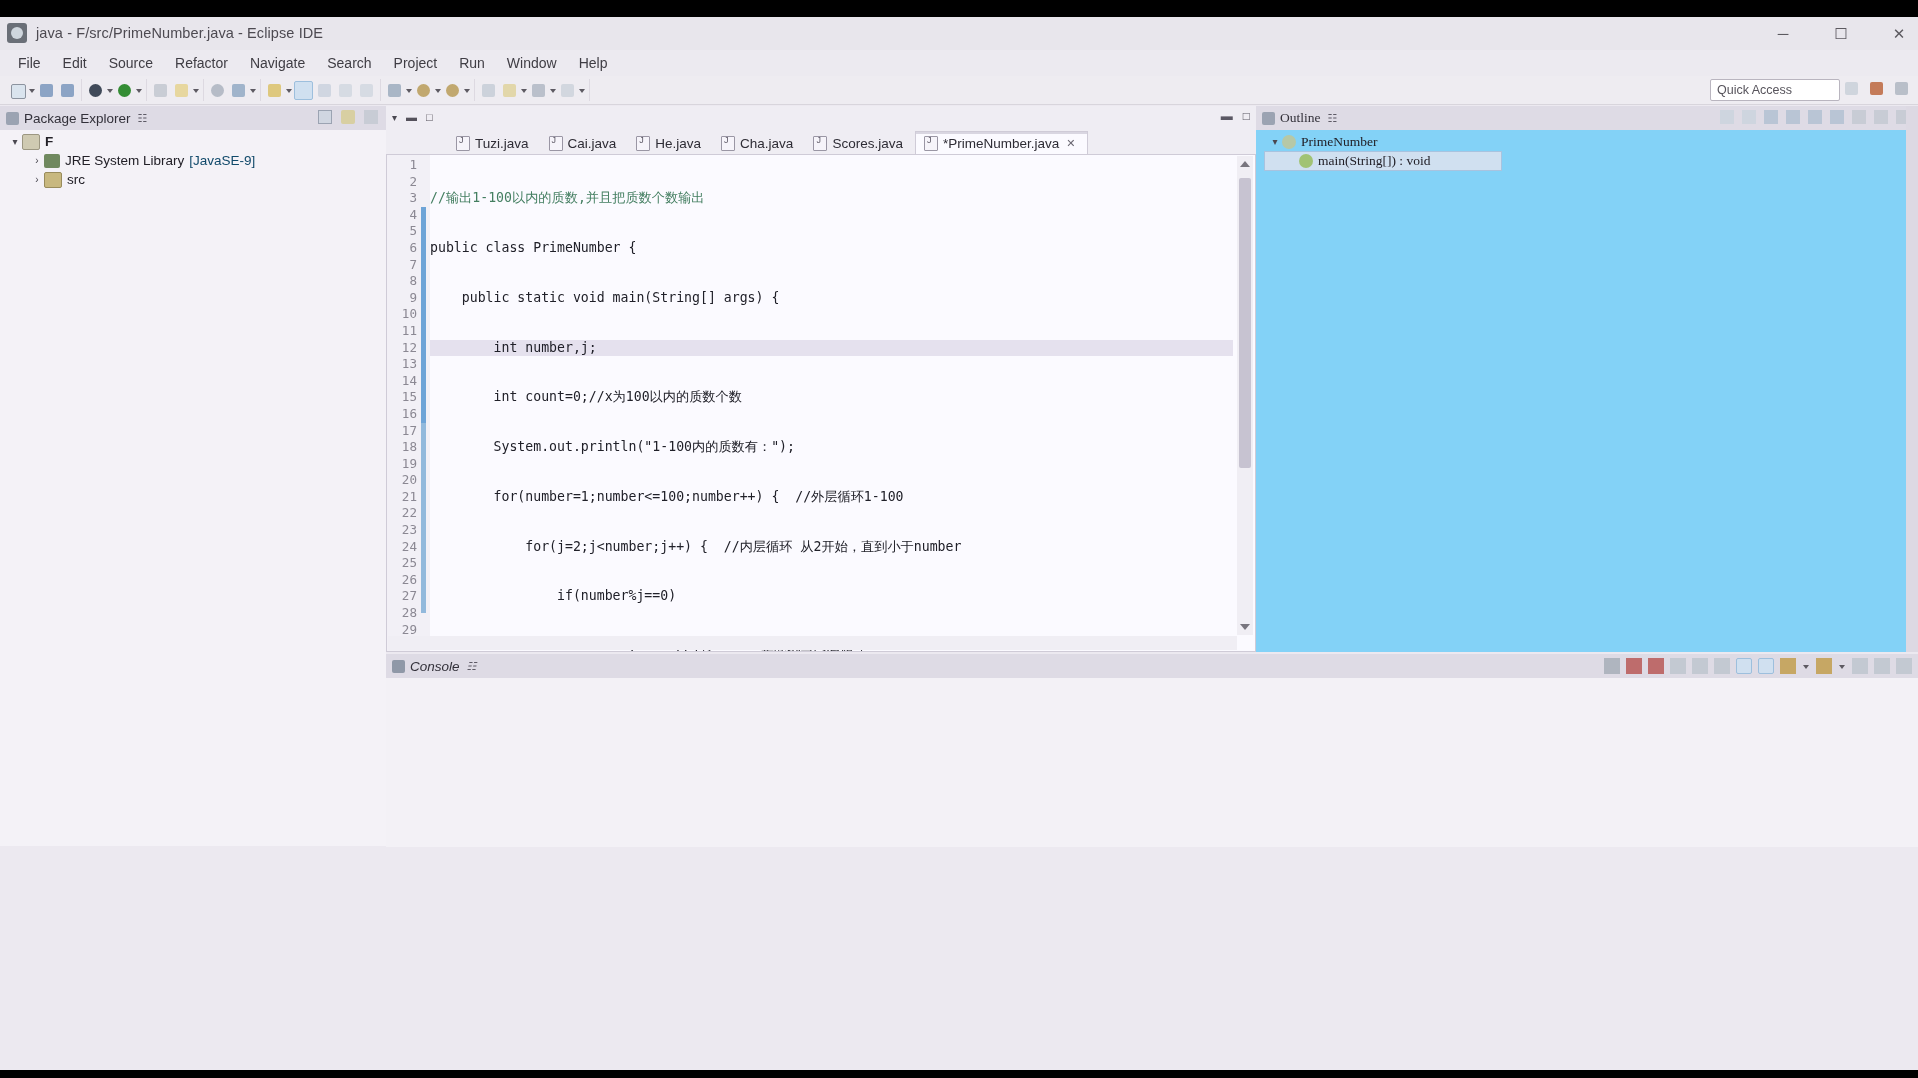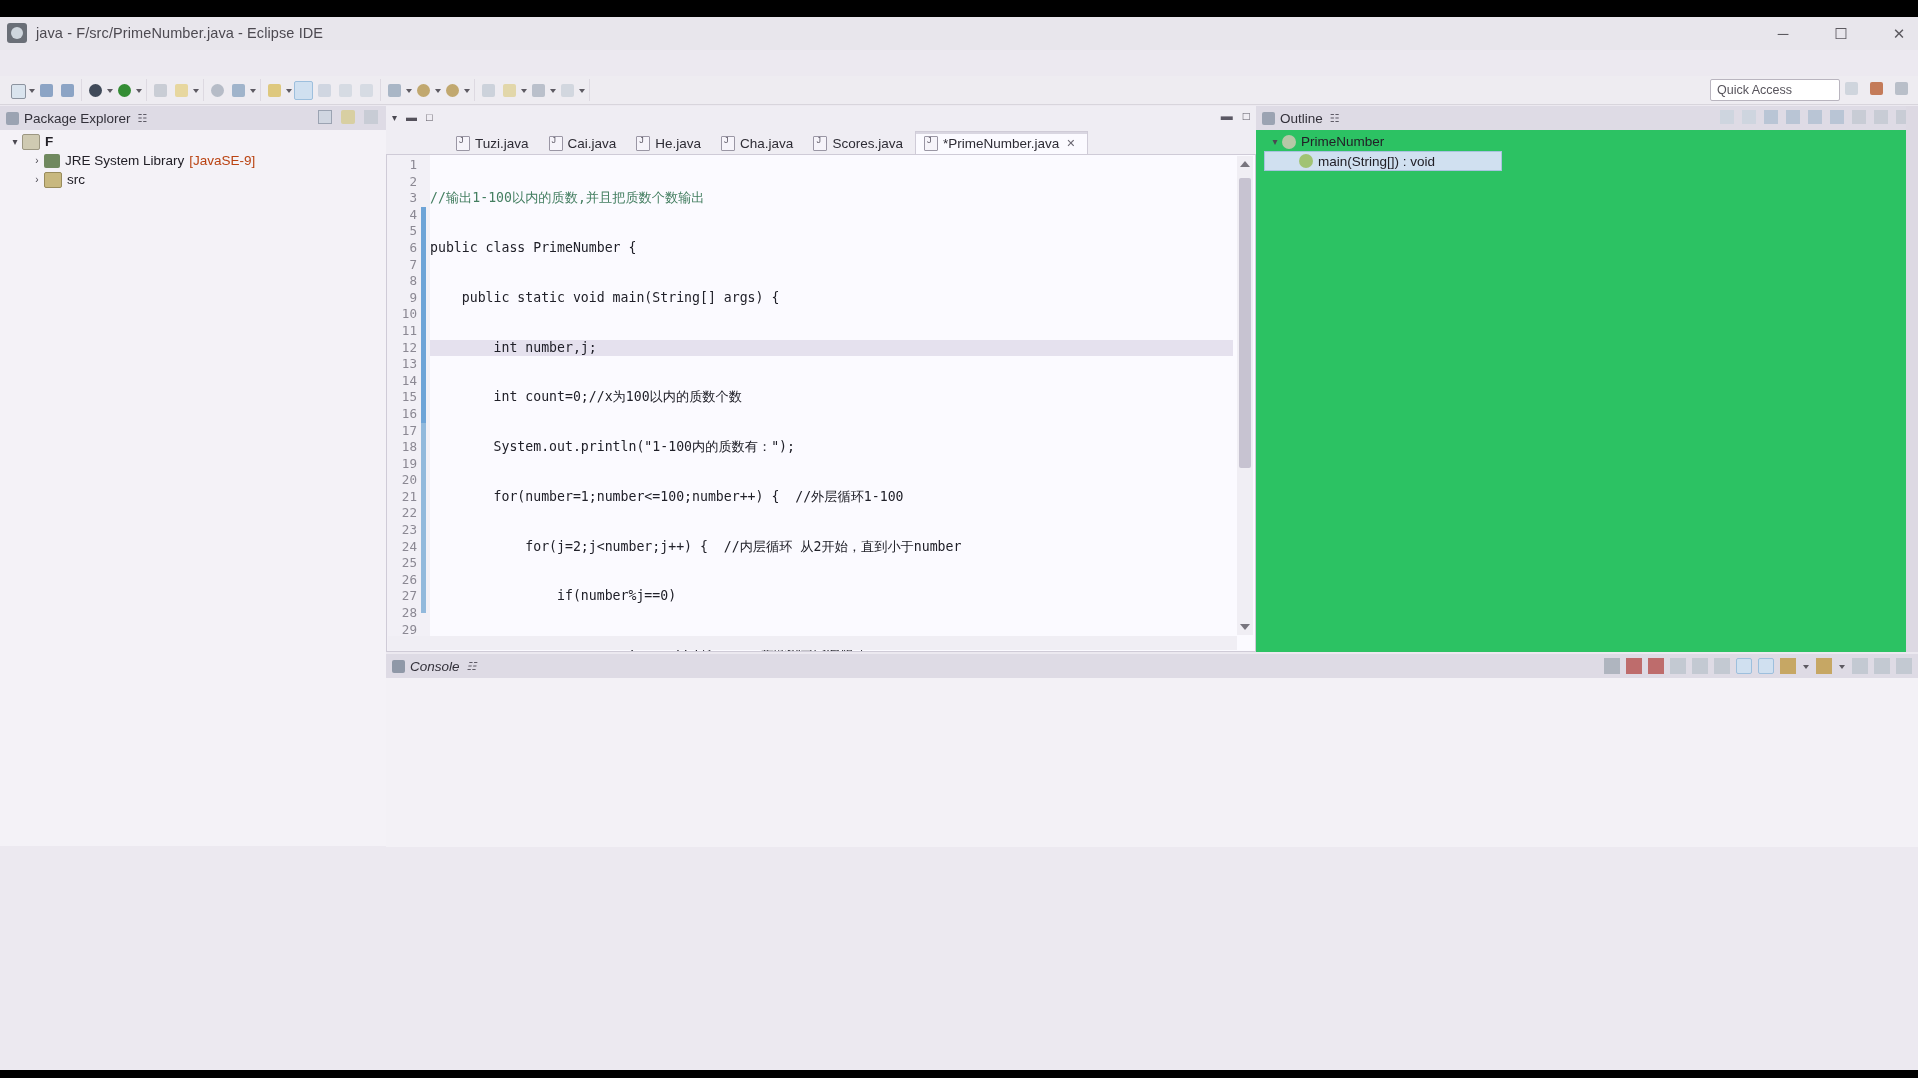--- a/index.html
+++ b/index.html
@@ -47,21 +47,21 @@
   .view-icon{width:13px;height:13px;margin:0 5px 0 6px;position:relative;flex:none;}
 
   .pkgexp{position:absolute;left:0;top:89px;width:386px;height:740px;background:#f4f2f7;}
   .pkg-head{left:0;top:0;width:386px;}
   .pkg-tools{position:absolute;right:8px;top:4px;display:flex;gap:9px;}
   .ptool{width:14px;height:14px;position:relative;}
   .tree{position:absolute;left:0;top:26px;width:386px;font-size:13.5px;color:#222028;}
   .trow{display:flex;align-items:center;height:19px;padding-left:8px;white-space:nowrap;}
   .arrow{width:14px;text-align:center;color:#4a4852;font-size:10px;flex:none;}
   .ticon{width:16px;height:14px;margin-right:5px;position:relative;flex:none;}
-  .dim{color:#c2410c;margin-left:5px;}
+  .dim{color:#0c4a6e;margin-left:5px;}
 
   
   .editor{position:absolute;left:386px;top:89px;width:870px;height:546px;background:#efedf3;}
   .tabbar{position:absolute;left:0;top:24px;width:870px;height:24px;display:flex;
           align-items:flex-end;}
   .etab{height:22px;display:flex;align-items:center;padding:0 12px 0 8px;font-size:13.5px;
         color:#2e2c36;white-space:nowrap;position:relative;}
   .etab.active{background:#fbfaff;border:1px solid #cfcbd8;border-bottom:none;
         box-shadow:inset 0 2px 0 #d9d6e2;}
   .jicon{width:12px;height:13px;margin-right:5px;position:relative;flex:none;
@@ -86,21 +86,21 @@
   .cl.hl{background:#e5e1ef;}
   .vscroll{position:absolute;right:2px;top:1px;width:16px;bottom:16px;background:#f0eef4;}
   .vthumb{position:absolute;left:2px;top:22px;width:12px;height:290px;background:#c7c3d2;border-radius:2px;}
   .vtop,.vbot{position:absolute;left:3px;width:0;height:0;border-left:5px solid transparent;
       border-right:5px solid transparent;}
   .vtop{top:5px;border-bottom:6px solid #78757f;}
   .vbot{bottom:5px;border-top:6px solid #78757f;}
   .hscroll{position:absolute;left:1px;right:18px;bottom:1px;height:14px;background:#f0eef4;}
 
   
-  .outline{position:absolute;left:1256px;top:89px;width:662px;height:546px;background:#22c55e;}
+  .outline{position:absolute;left:1256px;top:89px;width:662px;height:546px;background:#7dd3fc;font-family:Liberation Serif, serif;}
   .out-head{left:0;top:0;width:662px;}
   .out-tools{position:absolute;right:8px;top:4px;display:flex;gap:8px;}
   .out-tree{position:absolute;left:0;top:26px;width:662px;font-size:13.5px;color:#222028;}
   .out-sel{background:#cfe0f2;border:1px solid #a6c3e2;box-sizing:border-box;}
 
   
   .console{position:absolute;left:386px;top:637px;width:1532px;height:193px;background:#f3f1f6;font-style:italic;}
   .con-head{left:0;top:0;width:1532px;}
   .con-tools{position:absolute;right:6px;top:2px;display:flex;align-items:center;gap:6px;height:20px;}
   .ctool{width:16px;height:16px;position:relative;}
@@ -132,20 +132,32 @@
     <div class="titlebar">
       <div class="tb-icon"></div>
       <div class="tb-title">java - F/src/PrimeNumber.java - Eclipse IDE</div>
       <div class="tb-btns">
         <div class="tb-btn">─</div>
         <div class="tb-btn">☐</div>
         <div class="tb-btn">✕</div>
       </div>
     </div>
 
+    <div class="menubar">
+      <div class="menu-item">File</div>
+      <div class="menu-item">Edit</div>
+      <div class="menu-item">Source</div>
+      <div class="menu-item">Refactor</div>
+      <div class="menu-item">Navigate</div>
+      <div class="menu-item">Search</div>
+      <div class="menu-item">Project</div>
+      <div class="menu-item">Run</div>
+      <div class="menu-item">Window</div>
+      <div class="menu-item">Help</div>
+    </div>
 
     <div class="toolbar">
       <div class="tgrp">
         <div class="tbtn">
             <i class="sq" style="background:#d9e4ef;border:1px solid #8b93a0"></i>
           </div>
         <div class="caret"></div>
         <div class="tbtn">
             <i class="sq" style="background:#8aa4c8"></i>
           </div>

